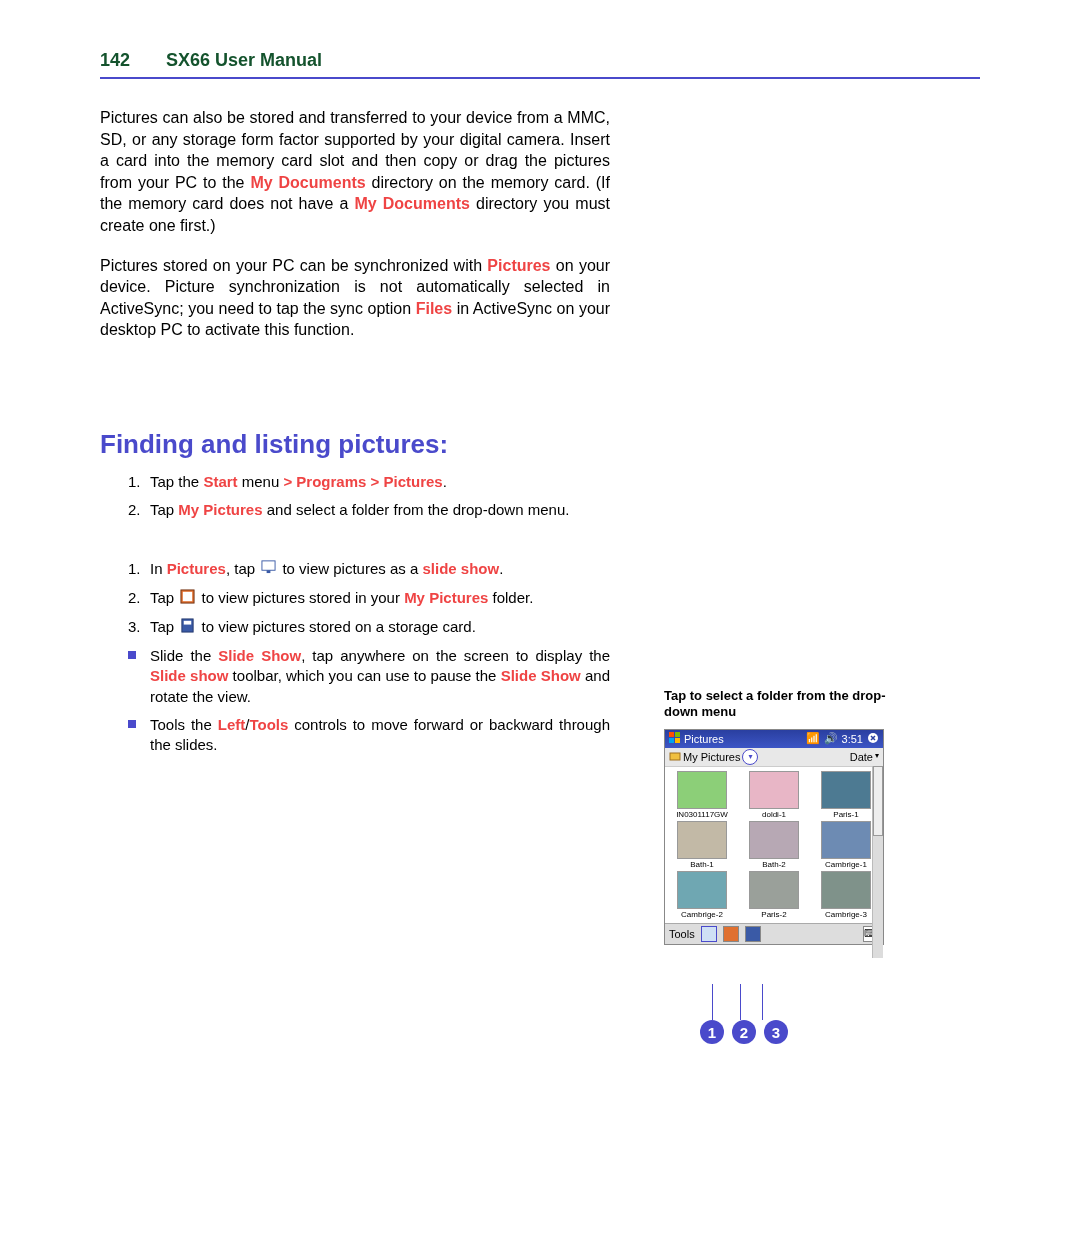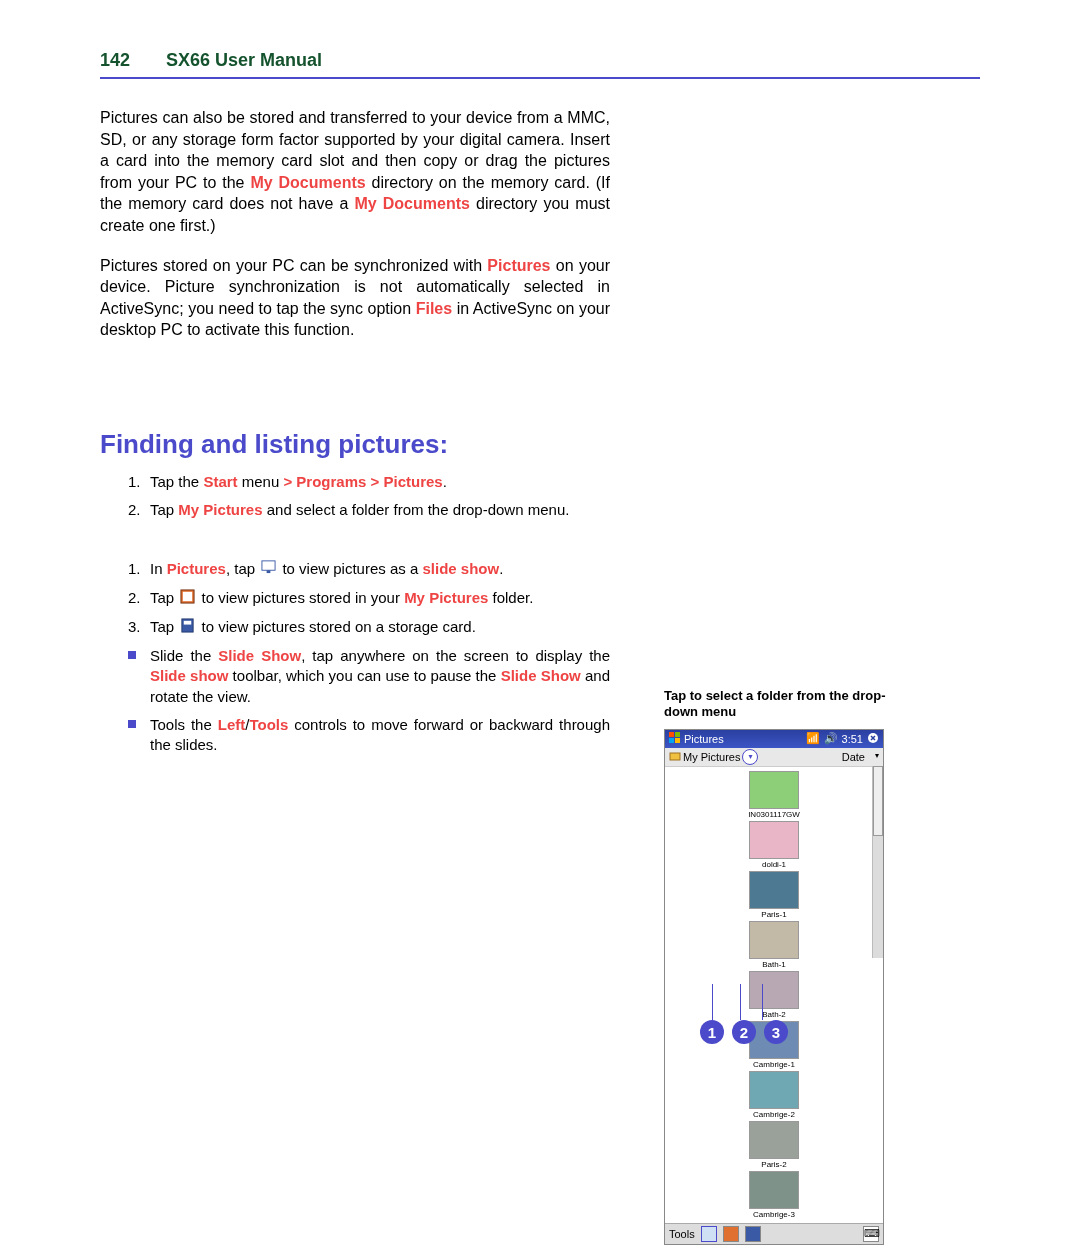--- a/index.html
+++ b/index.html
@@ -95,21 +95,21 @@
     background:#e8e8e8;height:18px;font-size:11px;
     display:flex;align-items:center;justify-content:space-between;
     padding:0 4px;border-bottom:1px solid #ccc;
   }
   .fb-left{display:flex;align-items:center;gap:2px;}
   .dd-arrow {
     width:14px;height:14px;border:1px solid #4a4acb;border-radius:50%;
     display:flex;align-items:center;justify-content:center;font-size:8px;color:#4a4acb;background:#fff;
   }
   .thumbs {
-    display:grid;grid-template-columns:repeat(1,1fr);
+    display:grid;grid-template-columns:repeat(3,1fr);
     gap:2px;padding:4px 2px;background:#fff;
   }
   .thumb {text-align:center;font-size:8px;}
   .thumb-img {
     width:48px;height:36px;margin:0 auto 1px;border:1px solid #999;
   }
   .scrollbar {
     position:absolute;right:0;top:36px;width:10px;height:192px;
     background:#dcdcdc;border-left:1px solid #bbb;
   }
@@ -225,21 +225,21 @@
     </div>
 
     <div class="folderbar">
       <div class="fb-left">
         <span><svg width="12" height="12" viewBox="0 0 12 12">
               <rect x="1" y="3" width="10" height="7" fill="#f0c040" stroke="#a07020"></rect>
             </svg></span>
         <span>My Pictures</span>
         <span class="dd-arrow">▾</span>
       </div>
-      <div style="display:flex;gap:10px">
+      <div style="display:flex;gap:2px">
         <span>Date</span>
         <span style="font-size:8px">▾</span>
       </div>
     </div>
 
     <div class="thumbs" id="thumbs-container">
         <div class="thumb">
           <div class="thumb-img" style="background: rgb(140, 207, 120);"></div>
           <div>IN0301117GW</div>
         </div>

